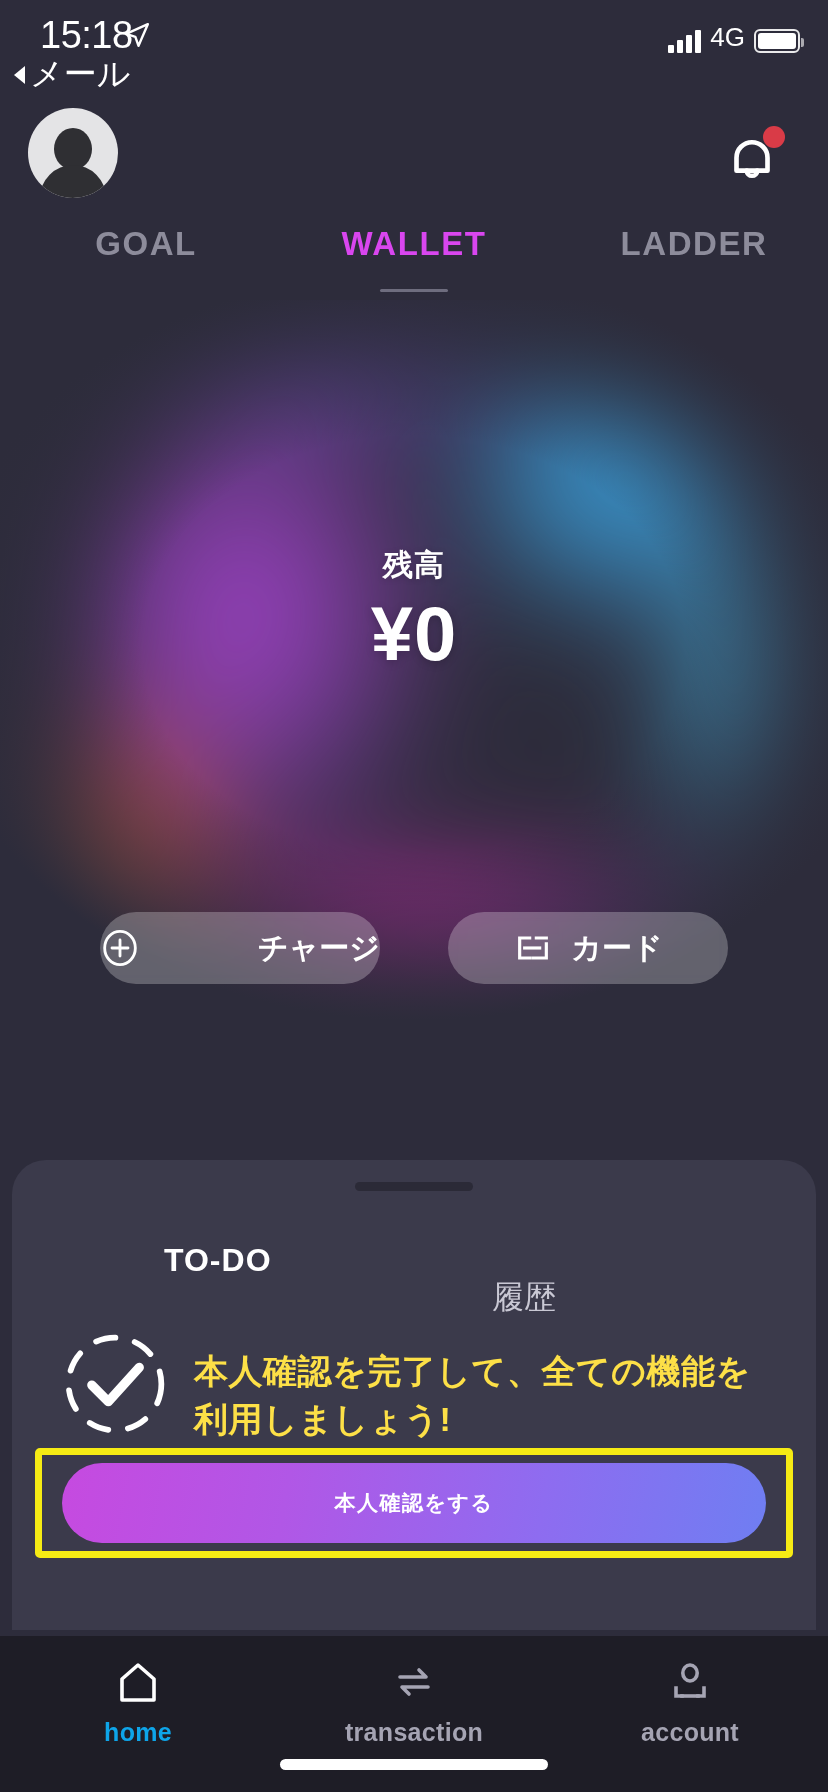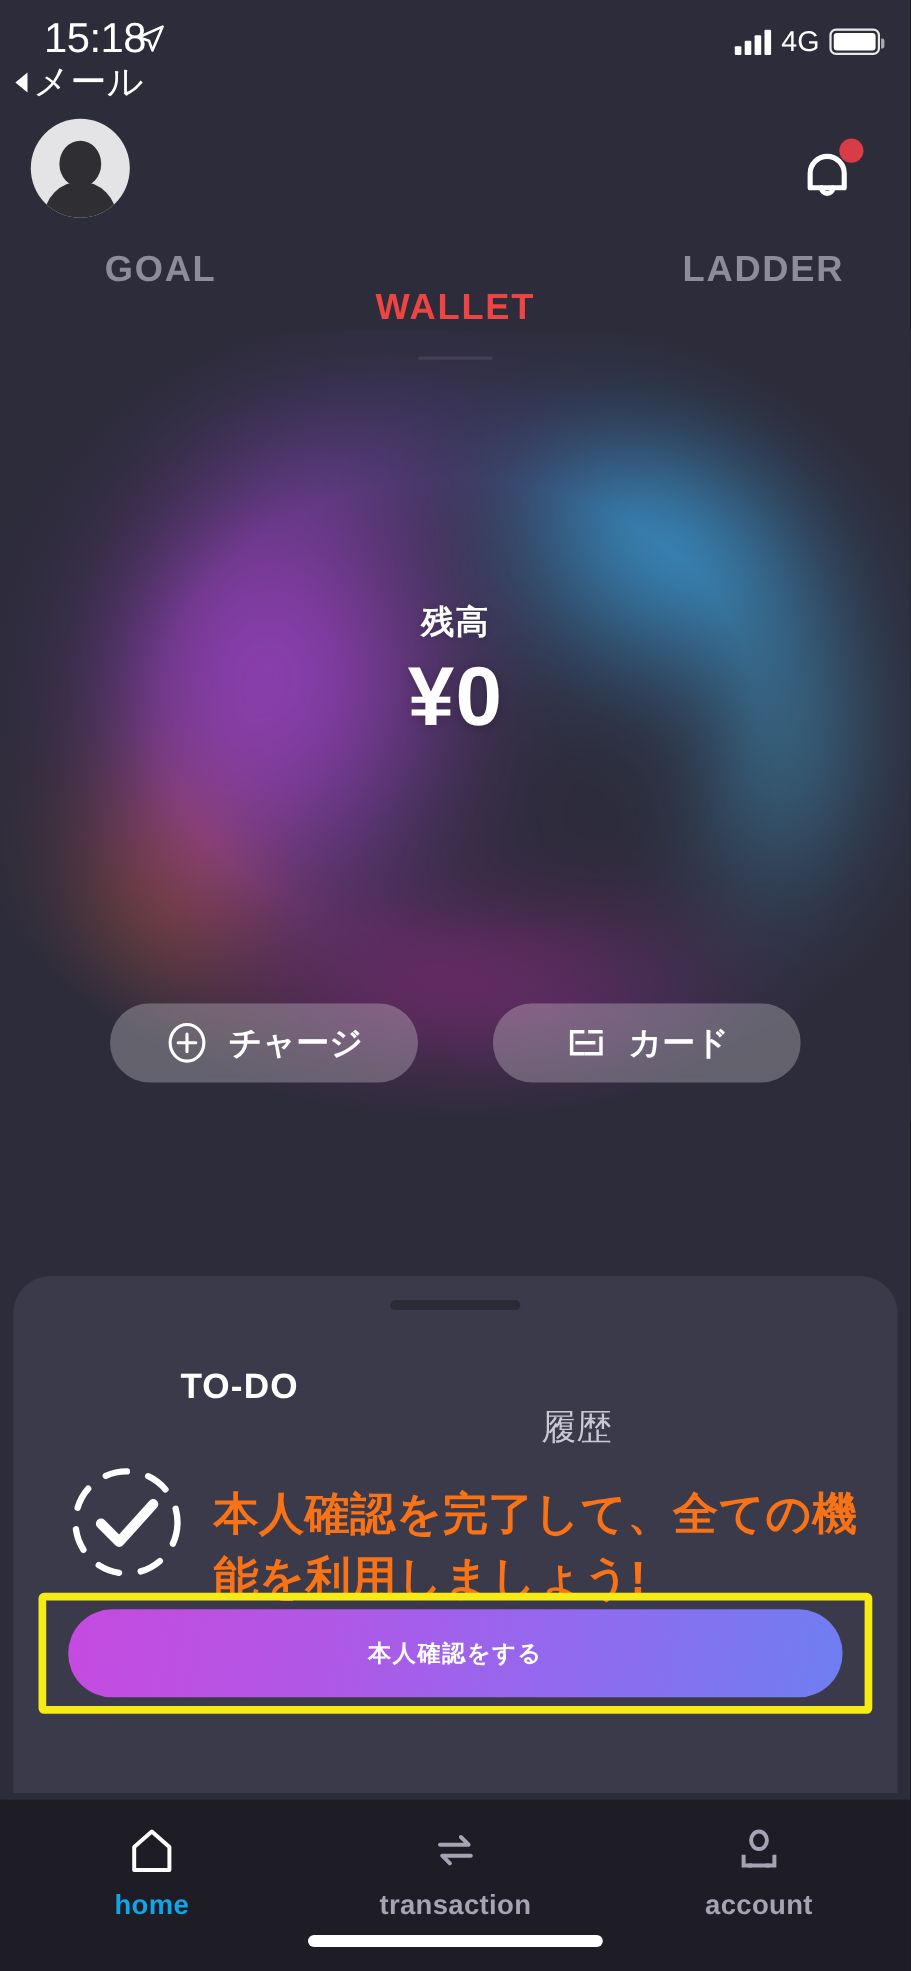--- a/index.html
+++ b/index.html
@@ -35,21 +35,21 @@
   }
   .sb-back .tri {
     display:inline-block; width:0; height:0;
     border-top:9px solid transparent;
     border-bottom:9px solid transparent;
     border-right:11px solid #fff;
     margin-right:2px;
   }
   .sb-right {
     position:absolute; right:28px; top:22px;
-    display:flex; align-items:center; gap:9px;
+    display:flex; align-items:flex-end; gap:9px;
   }
   .sig { display:flex; align-items:flex-end; gap:3px; height:24px; }
   .sig i { display:block; width:6px; background:#fff; border-radius:1px; }
   .sig i:nth-child(1){ height:8px; }
   .sig i:nth-child(2){ height:13px; }
   .sig i:nth-child(3){ height:18px; }
   .sig i:nth-child(4){ height:23px; }
   .net { font-size:26px; font-weight:500; }
   .batt {
     position:relative; width:46px; height:24px;
@@ -85,21 +85,21 @@
 
   
   .toptabs{
     position:absolute; top:225px; left:0; width:828px; height:80px;
     display:flex; align-items:flex-start;
   }
   .ttab{
     flex:1; text-align:center; font-size:33px; letter-spacing:1.6px;
   }
   .ttab.inactive{ color:#8d8c9b; font-weight:600;padding-left:12px; }
-  .ttab.active{ color:#ef4444; font-weight:700;margin-top:35px; }
+  .ttab.active{ color:#d946ef; font-weight:700; }
   .ttab .ul{
     display:block; width:68px; height:3px; background:#6e6d7e;
     margin:26px auto 0; border-radius:2px;
   }
 
   
   .blobstage{
     position:absolute; top:300px; left:0; width:828px; height:720px;
     overflow:hidden;
   }
@@ -139,21 +139,21 @@
     position:absolute; top:930px; left:0; width:828px; height:0;
   }
   .pill{
     position:absolute; top:-18px;
     height:72px; border-radius:36px;
     background:rgba(255,255,255,.26);
     display:flex; align-items:center; justify-content:center; gap:18px;
     color:#fff; font-size:30px; font-weight:700;
     backdrop-filter:blur(4px);
   }
-  .pill.charge{ left:100px; width:280px; }
+  .pill.charge{ left:100px; width:280px;justify-content:space-between; }
   .pill.card{ right:100px; width:280px; }
 
   
   .sheet{
     position:absolute; left:12px; top:1160px;
     width:804px; height:470px;
     background:#3b3a4b;
     border-radius:34px 34px 0 0;
   }
   .grabber{
@@ -166,21 +166,21 @@
   .stab{ position:absolute; font-size:32px; }
   .stab.todo{ left:152px; color:#ffffff; font-weight:700; letter-spacing:1px; }
   .stab.history{ left:480px; color:#c9c8d4; font-weight:400;margin-top:34px; }
 
   .todo-row{
     position:absolute; top:175px; left:50px;
     width:720px; display:flex; align-items:flex-start; gap:26px;
   }
   .check-ic{ flex:0 0 auto; width:106px; height:106px; margin-top:-4px; }
   .todo-text{
-    color:#f97316; font-size:41px; font-weight:700; line-height:1.42;
+    color:#fde047; font-size:34px; font-weight:700; line-height:1.42;
     letter-spacing:.5px; padding-top:12px;
   }
 
   
   .hl-box{
     position:absolute; left:35px; top:1448px;
     width:758px; height:110px;
     border:7px solid #f6eb14;
     border-radius:5px;
   }

